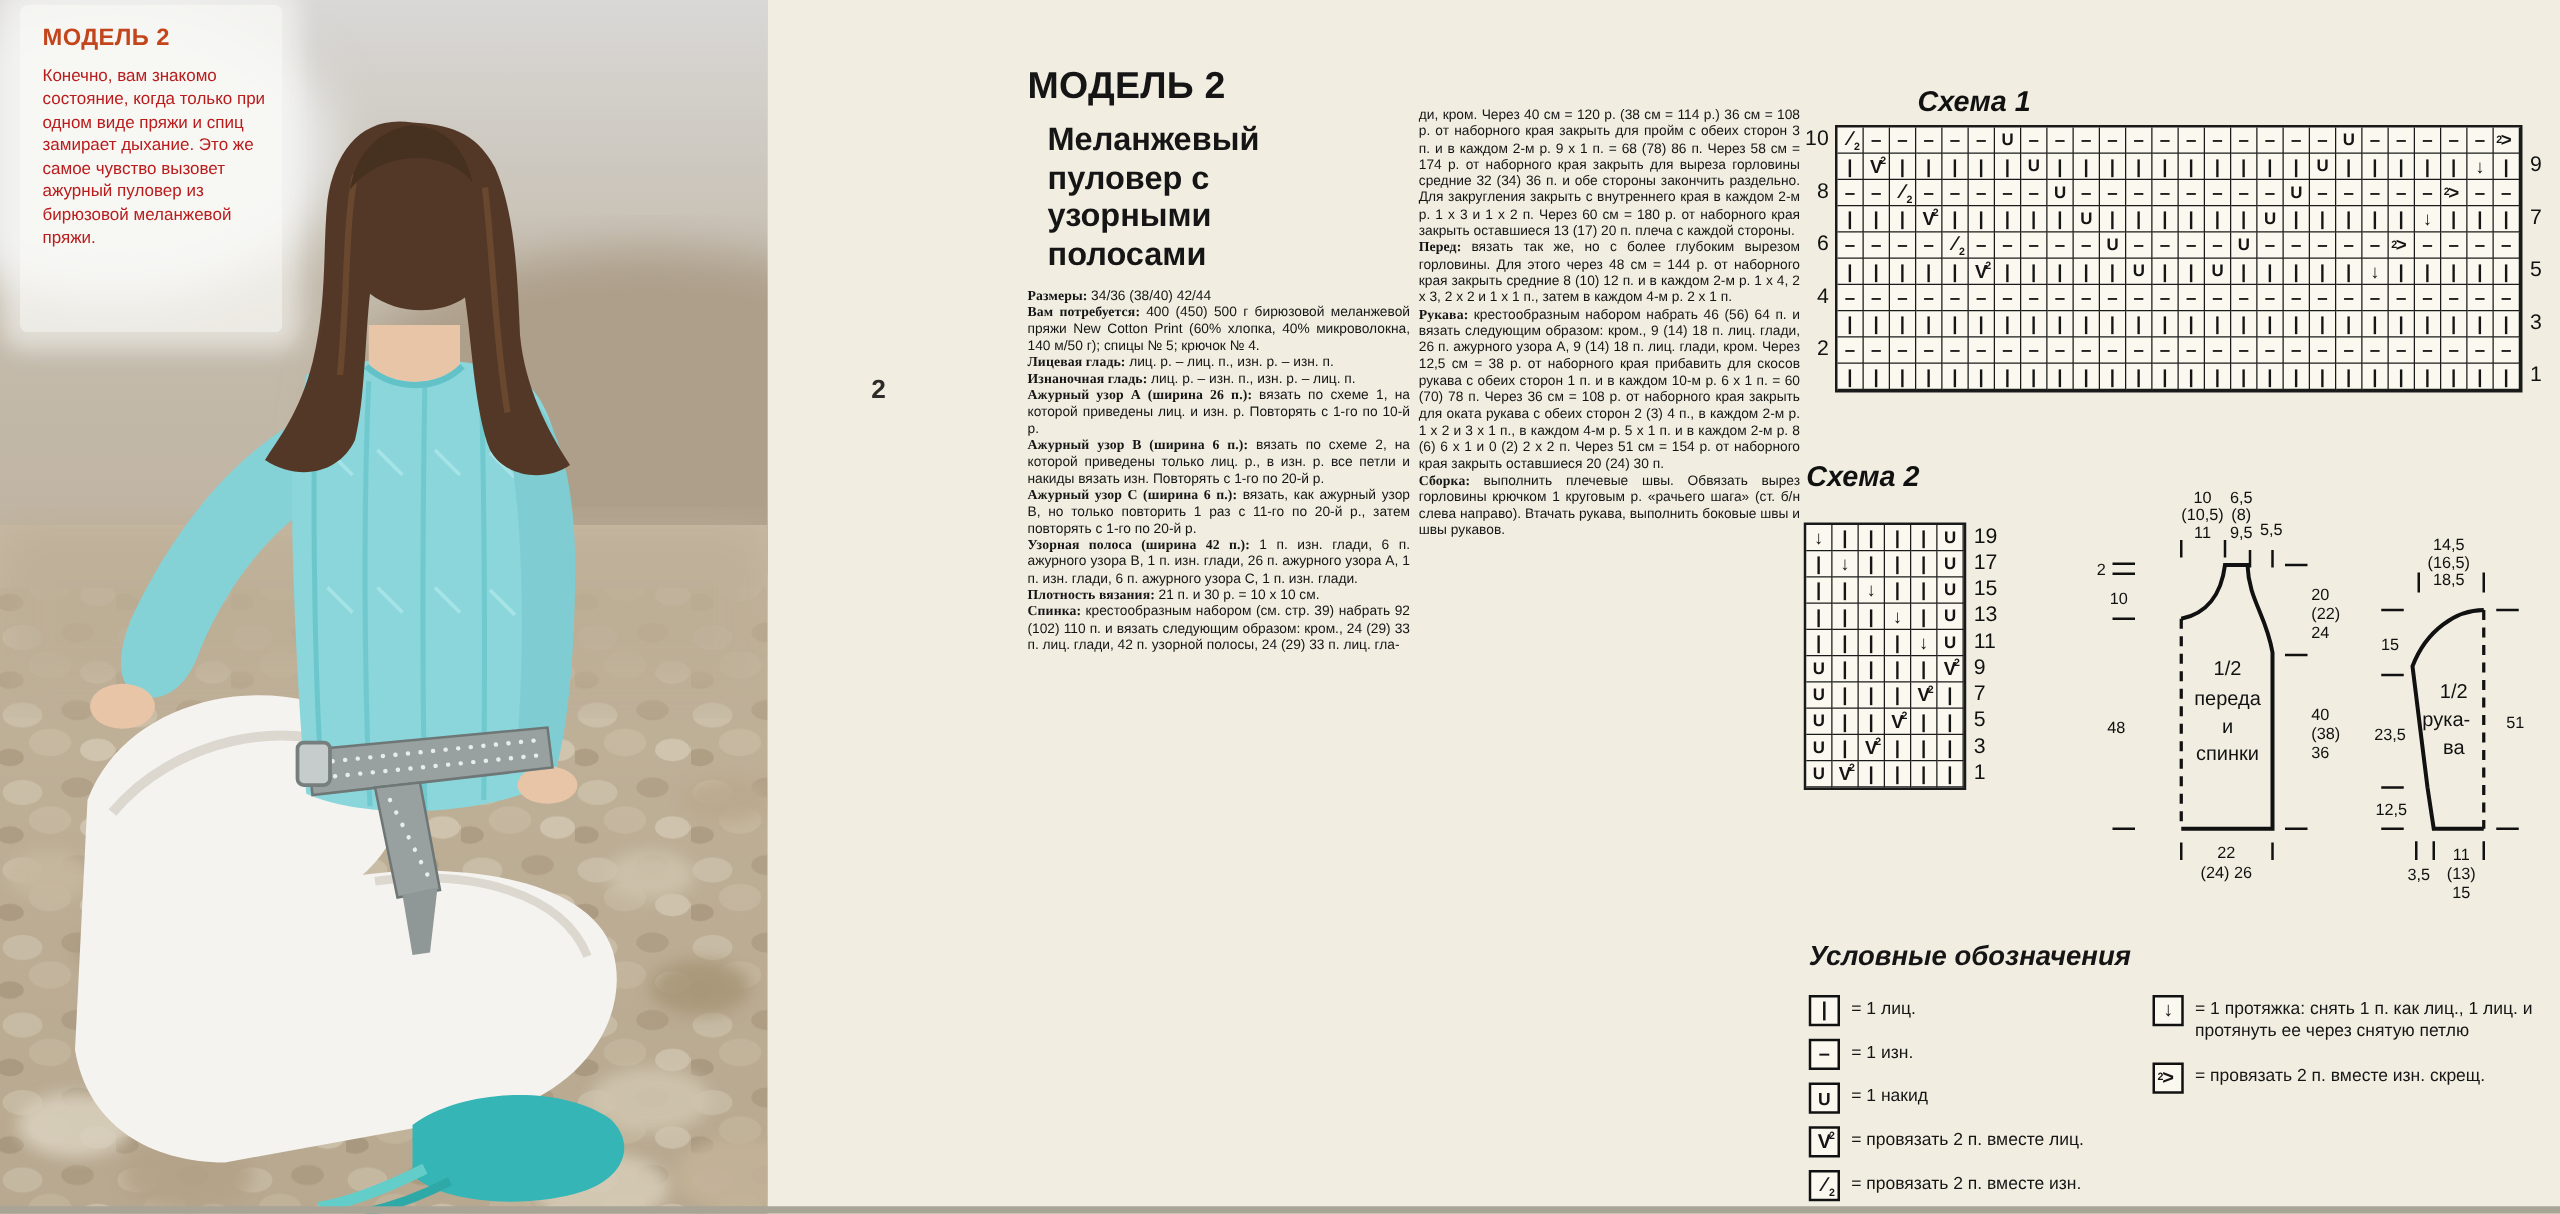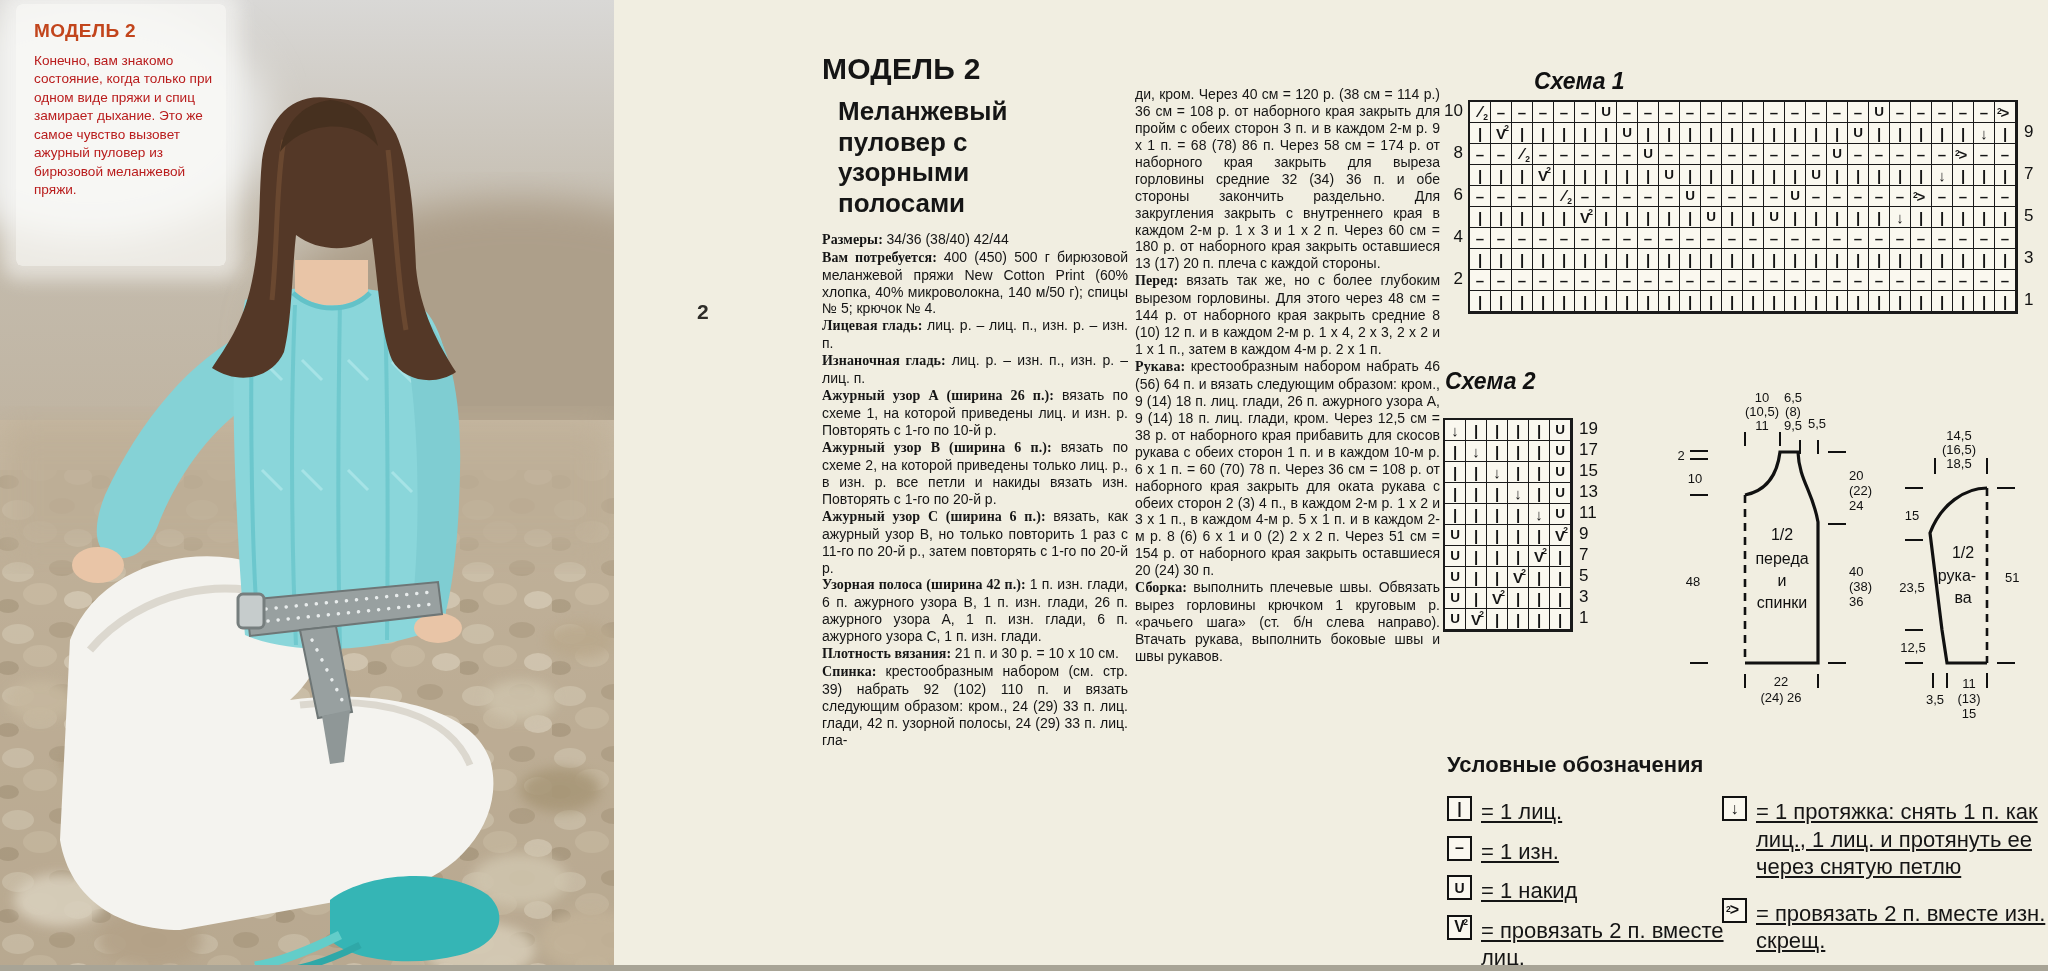--- a/index.html
+++ b/index.html
@@ -17,21 +17,21 @@
   }
   .infobox h2{margin:2px 0 10px 0;font-size:19px;letter-spacing:.3px;color:#c2451c;}
   .infobox p{margin:0;font-size:13.6px;line-height:1.36;color:#b91c1c;}
   .photo-pagenum{position:absolute;left:697px;top:300px;font-size:21px;font-weight:bold;color:#2e2c28;}
   
   .col{position:absolute;top:52px;width:306px;}
   #col1{left:822px;}
   #col2{left:1135px;top:86px;width:305px;}
   .art-title{font-size:30px;font-weight:bold;margin:0 0 10px 0;letter-spacing:.2px;}
   .art-subtitle{font-size:26px;font-weight:bold;line-height:1.18;margin:0 0 12px 16px;width:245px;}
-  .para{margin:0;font-size:14px;line-height:1.21;text-align:justify;}
+  .para{margin:0;font-size:11px;line-height:1.21;text-align:justify;}
   .para b{letter-spacing:.1px;font-family:Liberation Serif, serif;}
   
   .schema-title{position:absolute;font-size:23px;font-weight:bold;font-style:italic;color:#111;}
   .chartwrap{position:absolute;display:flex;align-items:flex-start;}
   .numcol{display:flex;flex-direction:column;font-size:17px;color:#111;}
   .numcol div{height:21px;line-height:21px;}
   .numcol.left{width:26px;text-align:right;padding-right:5px;}
   .numcol.right{width:30px;text-align:left;padding-left:6px;}
   .grid{display:grid;border:2px solid #1a1a1a;background:#faf8ef;}
   .cell{
@@ -41,33 +41,33 @@
   .cell .g{font-size:15px;font-weight:600;line-height:1;}
   .cell .g.u{font-size:13.5px;font-weight:700;}
   .cell .g.arrow{font-size:15px;font-weight:700;}
   .cell .g.slash{font-size:16px;}
   .cell .g.gt{font-size:15px;font-weight:700;}
   .two{position:absolute;font-size:8.5px;font-weight:700;line-height:1;}
   .two.tr{top:1px;right:2px;}
   .two.br{bottom:1px;right:2px;}
   .two.lf{top:5px;left:2px;}
   
-  .legend-title{position:absolute;left:1447px;top:752px;font-size:22px;font-weight:bold;}
+  .legend-title{position:absolute;left:1447px;top:752px;font-size:22px;font-weight:bold;font-style:italic;}
   .legend-col{position:absolute;display:flex;flex-direction:column;gap:9px;}
   #legend-left{left:1447px;top:795px;width:300px;}
   #legend-right{left:1722px;top:795px;width:326px;gap:16px;}
   .legend-item{display:flex;align-items:flex-start;}
   .legend-box{
     flex:0 0 auto;width:25px;height:25px;box-sizing:border-box;border:2.5px solid #111;background:#faf8ef;
     display:flex;align-items:center;justify-content:center;position:relative;margin-right:9px;margin-top:1px;
   }
   .legend-box .g{font-size:16px;font-weight:600;line-height:1;}
   .legend-box .g.u{font-size:14px;font-weight:700;}
   .legend-box .g.arrow{font-weight:700;}
-  .legend-text{font-size:22px;line-height:1.25;padding-top:3px;text-decoration:underline;}
+  .legend-text{font-size:14px;line-height:1.25;padding-top:3px;}
   
   .schematic{position:absolute;}
   .schematic text{font-family:"Liberation Sans",sans-serif;font-size:13px;fill:#111;}
   .schematic .lbl{font-size:16px;}
   .bottom-strip{position:absolute;left:0;bottom:0;width:2048px;height:6px;background:#a8a496;}
 </style>
 </head>
 <body>
 
 <div class="photo">

